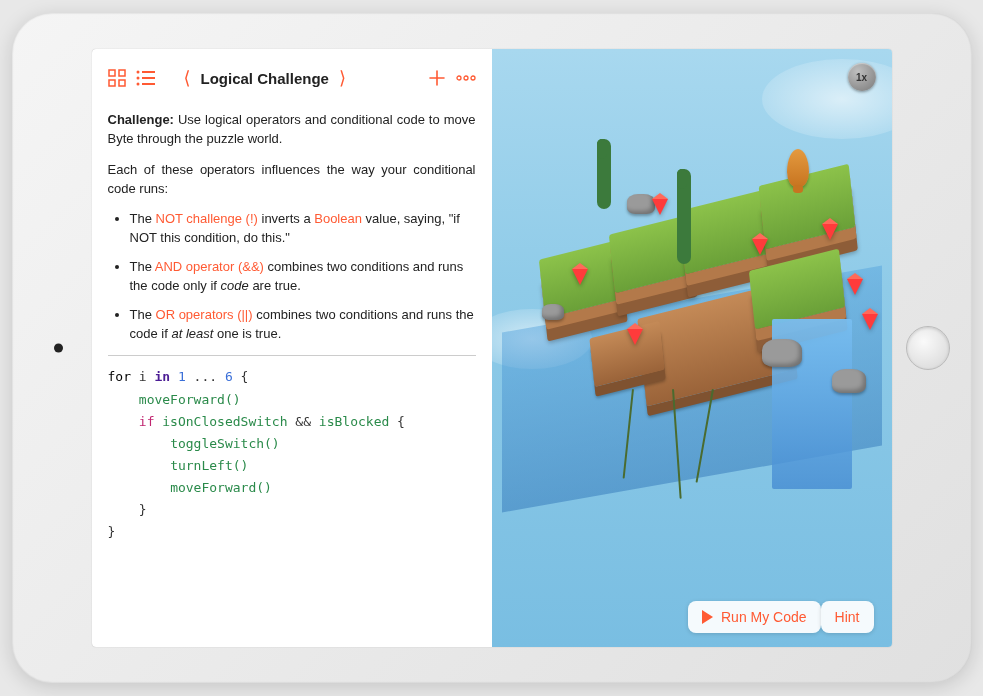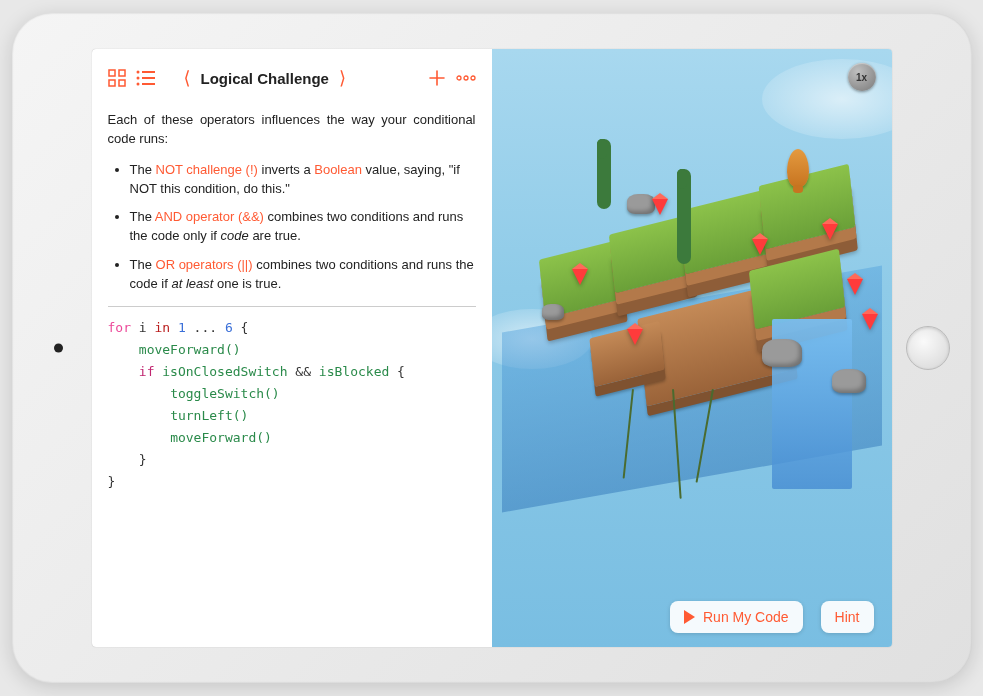--- a/index.html
+++ b/index.html
@@ -110,22 +110,22 @@
     border-top: 1px solid #ccc;
     margin: 4px 0 10px 0;
   }
   .code-block {
     font-family: "SF Mono", Menlo, Consolas, monospace;
     font-size: 13px;
     line-height: 1.7;
     white-space: pre;
     color: #333;
   }
-  .kw-for { color: #ec4899; }
-  .kw-in  { color: #b91c1c; }
+  .kw-for { color: #000000; }
+  .kw-in  { color: #4c1d95; font-weight: bold; }
   .kw-if  { color: #c02670; }
   .num    { color: #3a6fd8; }
   .ident  { color: #2a8a4a; }
   .right-panel {
     width: 50%;
     position: relative;
     background: linear-gradient(180deg,#a8d8ef 0%, #8fcbe8 40%, #79bee2 100%);
     overflow: hidden;
   }
   
@@ -237,21 +237,21 @@
   }
   .byte::after{
     content:"";position:absolute;left:6px;bottom:-6px;width:10px;height:8px;
     background:#c77420;border-radius:40%;
   }
   .bottom-bar {
     position: absolute;
     bottom: 14px; left: 0; right: 0;
     display: flex;
     justify-content: flex-end;
-    gap: 18px;
+    gap: 0;
     padding: 0 18px;
     align-items: center;
   }
   .pill-btn {
     background: rgba(255,255,255,0.92);
     border-radius: 8px;
     padding: 8px 14px;
     font-size: 14px;
     font-weight: 500;
     color: #ff5a33;
@@ -311,20 +311,23 @@
         <span class="icon-btn">
           <svg width="20" height="6" viewBox="0 0 20 6">
               <circle cx="3" cy="3" r="2" fill="none" stroke="#ff5a33" stroke-width="1.3"></circle>
               <circle cx="10" cy="3" r="2" fill="none" stroke="#ff5a33" stroke-width="1.3"></circle>
               <circle cx="17" cy="3" r="2" fill="none" stroke="#ff5a33" stroke-width="1.3"></circle>
             </svg>
         </span>
       </div>
 
       <div class="content">
+        <p>
+          <span class="bold">Challenge:</span><span> Use logical operators and conditional code to move Byte through the puzzle world.</span>
+        </p>
         <p>Each of these operators influences the way your conditional code runs:</p>
         <ul>
           <li>
             <span>The </span><span class="link">NOT challenge (!)</span><span> inverts a </span><span class="link">Boolean</span><span> value, saying, "if NOT this condition, do this."</span>
           </li>
           <li>
             <span>The </span><span class="link">AND operator (&amp;&amp;)</span><span> combines two conditions and runs the code only if </span><span class="italic">code</span><span> are true.</span>
           </li>
           <li>
             <span>The </span><span class="link">OR operators (||)</span><span> combines two conditions and runs the code if </span><span class="italic">at least</span><span> one is true.</span>

